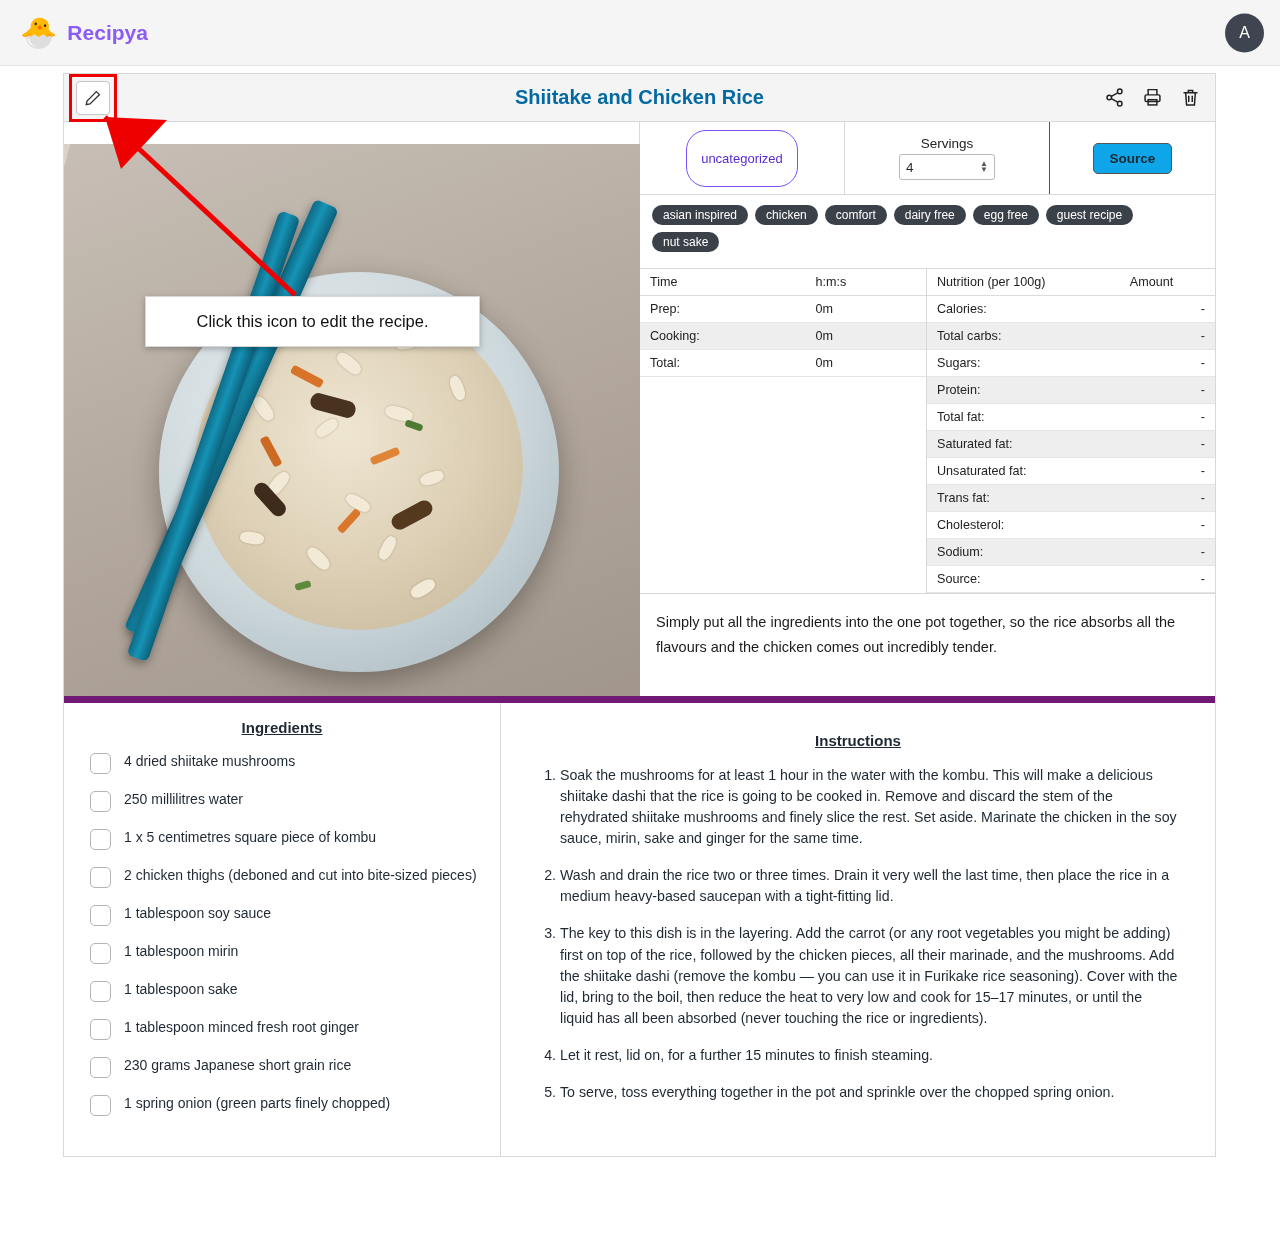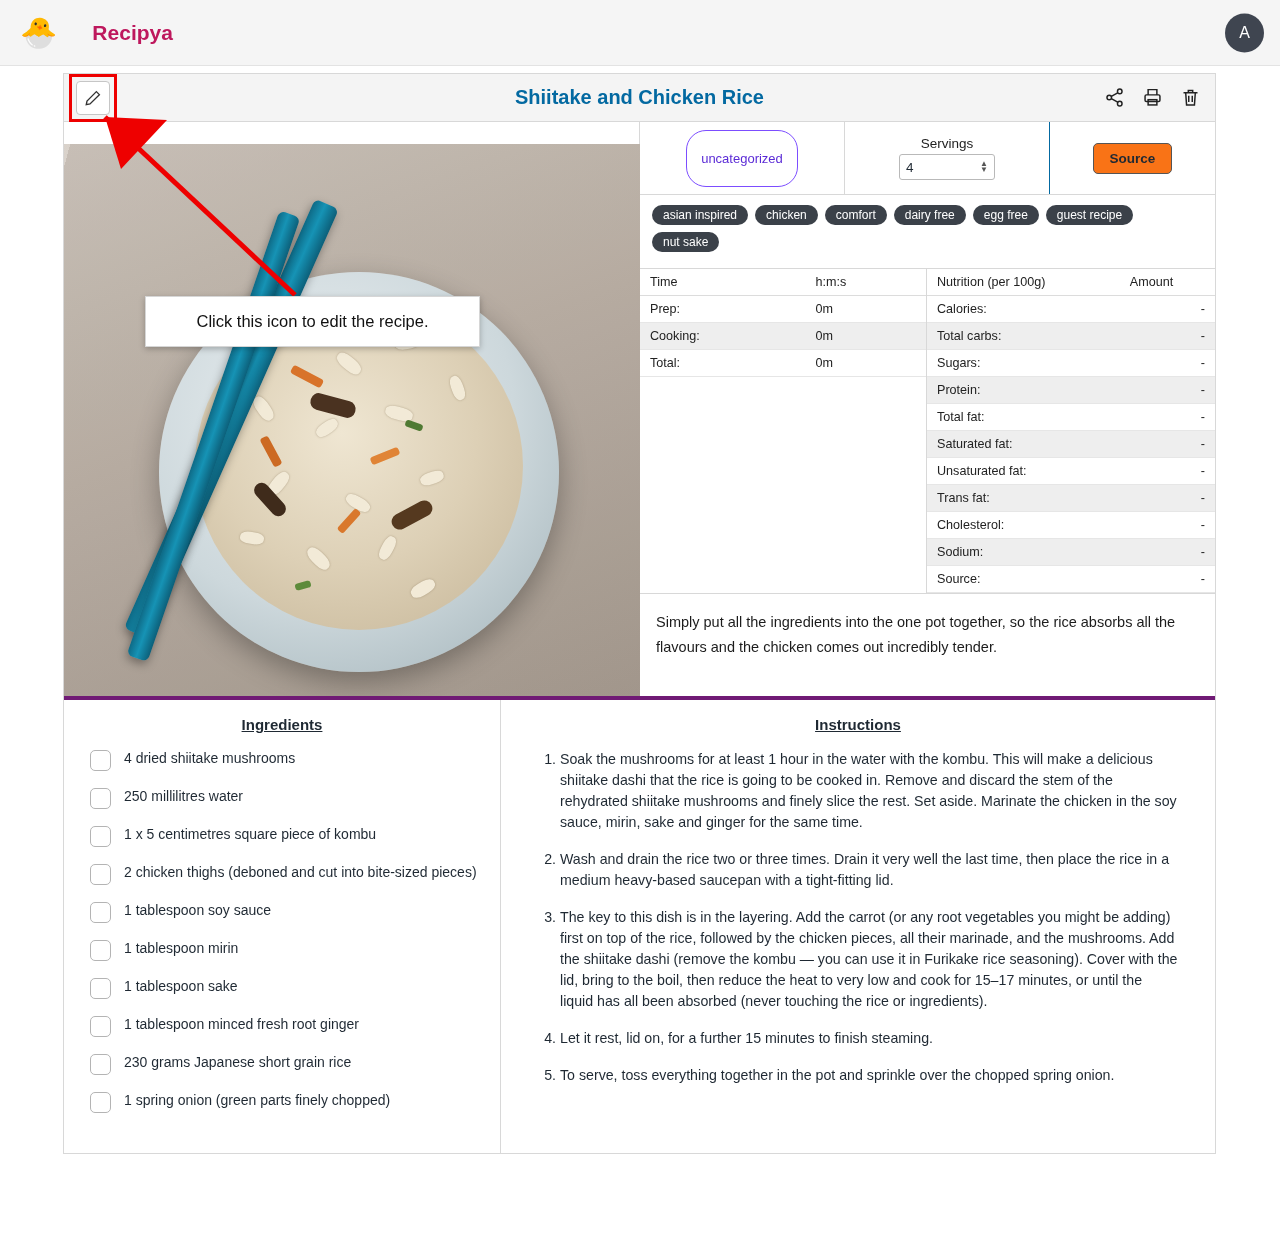--- a/index.html
+++ b/index.html
@@ -32,22 +32,21 @@
     align-items: center;
     gap: 10px;
   }
   .brand-logo {
     font-size: 30px;
     line-height: 1;
   }
   .brand-name {
     font-size: 21px;
     font-weight: bold;
-    color: #be185d;
-    margin-left: 25px;
+    color: #8b5cf6;
   }
   .avatar {
     position: absolute;
     right: 16px;
     top: 50%;
     transform: translateY(-50%);
     width: 39px;
     height: 39px;
     border-radius: 50%;
     background: #3f4550;
@@ -265,21 +264,21 @@
     line-height: 6px;
     font-size: 8px;
     color: #555;
   }
   .source-btn {
     border: 1px solid #555;
     border-radius: 5px;
     padding: 7px 16px;
     font-size: 13.5px;
     font-weight: bold;
-    background: #f97316;
+    background: #0ea5e9;
     cursor: pointer;
   }
   .tags {
     border-bottom: 1px solid #d8d8d8;
     padding: 10px 12px 12px 12px;
     display: flex;
     flex-wrap: wrap;
     gap: 7px;
     min-height: 74px;
     align-content: flex-start;
@@ -318,21 +317,22 @@
   .description {
     padding: 16px 16px 18px 16px;
     font-size: 14.5px;
     line-height: 1.72;
     color: #1c1c1c;
   }
 
   
   .bottom {
     display: flex;
-    border-top: 4px solid #701a75;
+    border-top: 7px solid #701a75;
+    align-items: center;
   }
   .ingredients {
     width: 437px;
     border-right: 1px solid #d8d8d8;
     padding: 16px 18px 24px 18px;
   }
   .instructions {
     flex: 1;
     padding: 16px 24px 24px 24px;
   }

